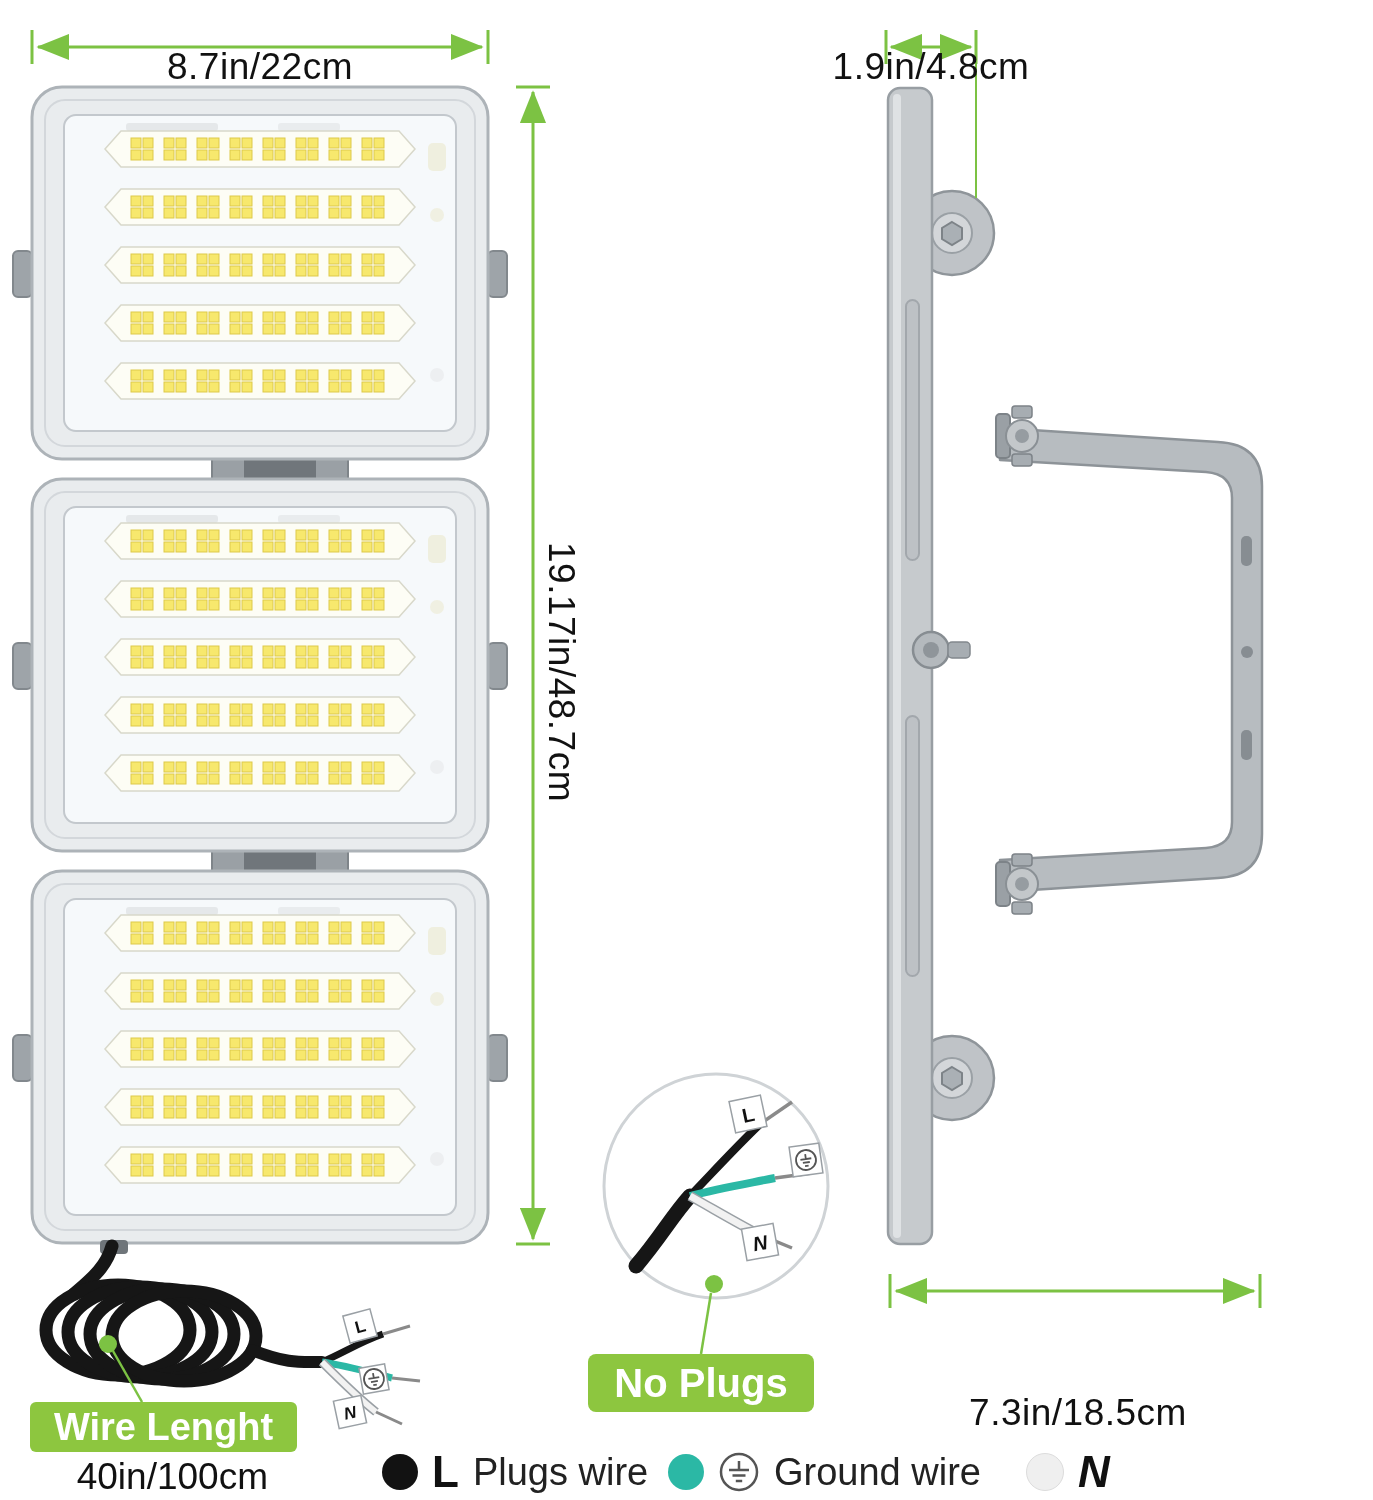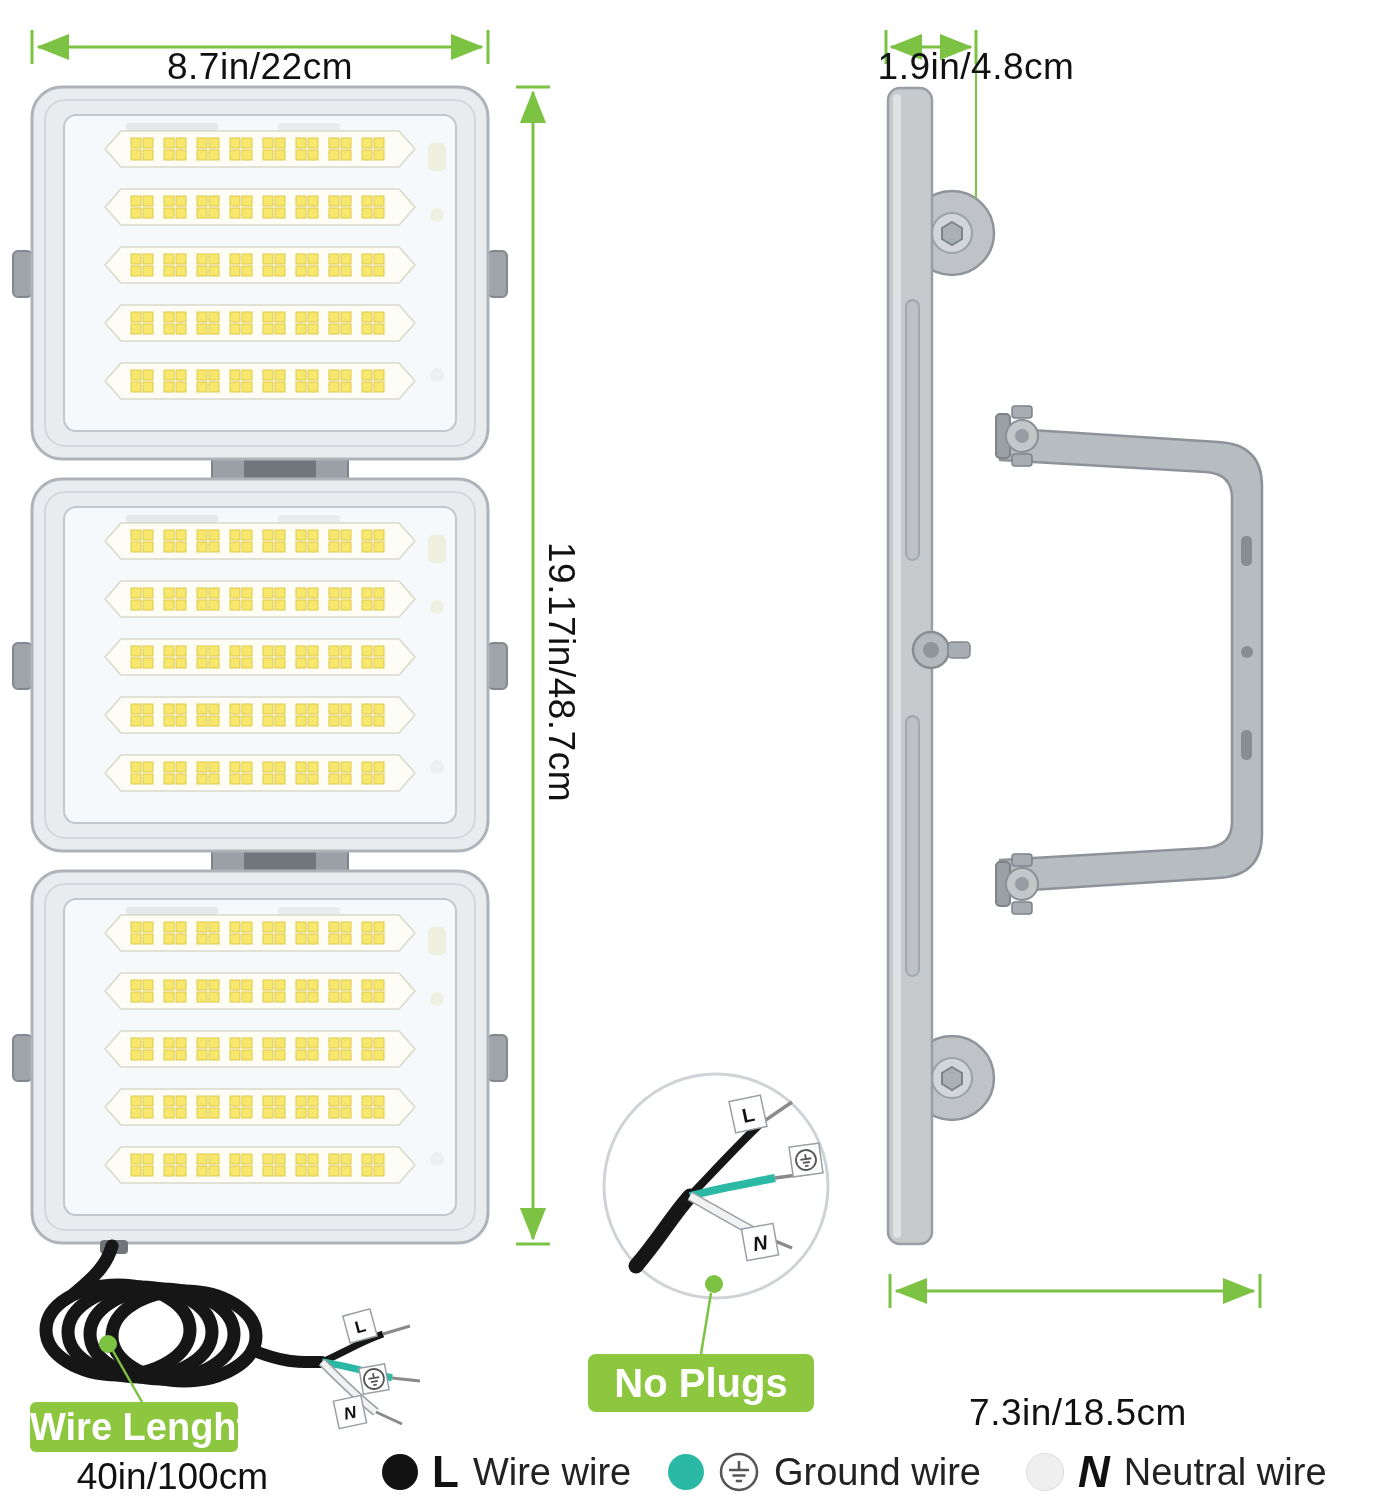--- a/index.html
+++ b/index.html
@@ -12,21 +12,21 @@
   .dim-label {
     position:absolute; font-size:37px; color:#111; text-align:center;
     letter-spacing:0.5px; white-space:nowrap;margin-top:44px;
   }
   .dim-label.vertical { writing-mode:vertical-rl; }
   .badge {
     position:absolute; background:#8dc63f; color:#ffffff; font-weight:bold;
     text-align:center; white-space:nowrap;
   }
   .badge.no-plugs { left:588px; top:1354px; width:226px; height:58px; line-height:58px; font-size:40px; border-radius:8px; }
-  .badge.wire-length { left:30px; top:1402px; width:208px; height:50px; line-height:50px; font-size:38px; border-radius:6px; }
+  .badge.wire-length { left:30px; top:1402px; width:267px; height:50px; line-height:50px; font-size:38px; border-radius:6px; }
   .wire-length-value { position:absolute; left:32px; top:1456px; width:236px; text-align:right; font-size:37px; color:#111; }
   .legend-item { position:absolute; top:1448px; display:flex; align-items:center; gap:14px; height:48px; }
   .legend-item .dot { width:36px; height:36px; border-radius:50%; flex:0 0 auto; }
   .legend-item .dot.live { background:#121212; }
   .legend-item .dot.ground { background:#2bb8a5; }
   .legend-item .dot.neutral { background:#efefef; border:1px solid #dcdcdc; }
   .legend-item .sym { font-size:44px; font-weight:bold; color:#111; line-height:1; }
   .legend-item .sym.italic { font-style:italic; }
   .legend-item .lbl { font-size:38px; color:#222; }
   .gnd-icon { display:block; }
@@ -210,40 +210,39 @@
       <g transform="translate(760 1242) rotate(-10)">
         <rect x="-16" y="-16" width="32" height="32" fill="#fff" stroke="#9aa0a5" stroke-width="1.5"></rect>
         <text x="0" y="1" text-anchor="middle" dominant-baseline="central" font-size="20" font-weight="bold" font-style="italic" fill="#111">N</text>
       </g>
       <circle cx="714" cy="1284" r="9" fill="#7cc243"></circle>
       <line x1="711" y1="1293" x2="701" y2="1354" stroke="#7cc243" stroke-width="2.5"></line>
     </g>
   </svg>
 
   <div class="dim-label" style="left:110px; top:2px; width:300px;">8.7in/22cm</div>
-  <div class="dim-label" style="left:826px; top:2px; width:300px;">1.9in/4.8cm</div>
+  <div class="dim-label" style="left:781px; top:2px; width:300px;">1.9in/4.8cm</div>
   <div class="dim-label vertical" style="left:540px; top:498px;">19.17in/48.7cm</div>
   <div class="dim-label" style="left:928px; top:1348px; width:300px;">7.3in/18.5cm</div>
 
   <div class="badge no-plugs">No Plugs</div>
   <div class="badge wire-length">Wire Lenght</div>
   <div class="wire-length-value">40in/100cm</div>
 
   <div class="legend-item" style="left:382px;">
     <span class="dot live"></span>
     <span class="sym">L</span>
-    <span class="lbl">Wire wire</span>
+    <span class="lbl">Plugs wire</span>
   </div>
   <div class="legend-item" style="left:668px;">
     <span class="dot ground"></span>
     <svg class="gnd-icon" width="42" height="42" viewBox="-21 -21 42 42">
       <circle r="18" fill="none" stroke="#555" stroke-width="2.5"></circle>
       <path d="M0,-11 L0,-2 M-10,-2 H10 M-6.5,3.5 H6.5 M-3.2,9 H3.2" stroke="#555" stroke-width="2.5" fill="none"></path>
     </svg>
     <span class="lbl">Ground wire</span>
   </div>
   <div class="legend-item" style="left:1026px;">
     <span class="dot neutral"></span>
     <span class="sym italic">N</span>
-    <span class="lbl">Neutral wire</span>
   </div>
 
 </div>
 
 </body></html>

